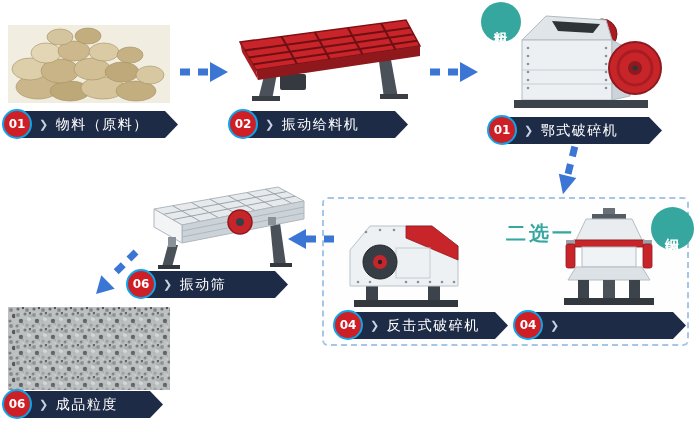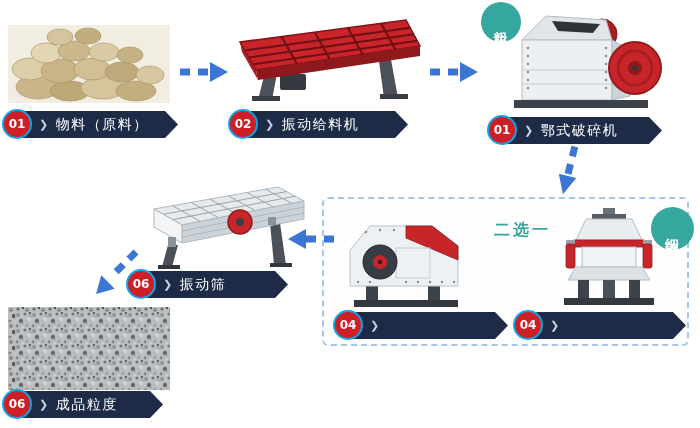--- a/index.html
+++ b/index.html
@@ -33,22 +33,23 @@
 
   .badge {
     position:absolute; z-index:5; border-radius:50%;
     background:var(--teal,#35a79f); color:#fff;
     display:flex; align-items:center; justify-content:center;
     writing-mode:vertical-rl; text-orientation:upright;
     font-size:14px; font-weight:bold; letter-spacing:2px; line-height:1;
   }
   .choice {
     position:absolute; z-index:4;
-    color:var(--teal,#35a79f); font-size:16px; font-weight:bold; letter-spacing:3px;
+    color:var(--teal,#35a79f); font-size:20px; font-weight:bold; letter-spacing:3px;
     white-space:nowrap;
+    margin-left:12px;
   }
 </style>
 </head>
 <body>
 
 <div class="canvas">
 
   <div class="dashed-box" style="left:322px;top:197px;width:367px;height:149px"></div>
 
   <svg class="machine" style="left:8px;top:25px" width="162" height="78" viewBox="0 0 162 78">
@@ -243,20 +244,21 @@
     <div class="ribbon" style="width:162px">
       <span class="chev">❯</span>
       <span class="ribbon-text">鄂式破碎机</span>
     </div>
     <div class="num">01</div>
   </div>
 
   <div class="step-label" style="left:333px;top:311px">
     <div class="ribbon" style="width:162px">
       <span class="chev">❯</span>
+      <span class="ribbon-text">反击式破碎机</span>
     </div>
     <div class="num">04</div>
   </div>
 
   <div class="step-label" style="left:513px;top:311px">
     <div class="ribbon" style="width:160px">
       <span class="chev">❯</span>
     </div>
     <div class="num">04</div>
   </div>

